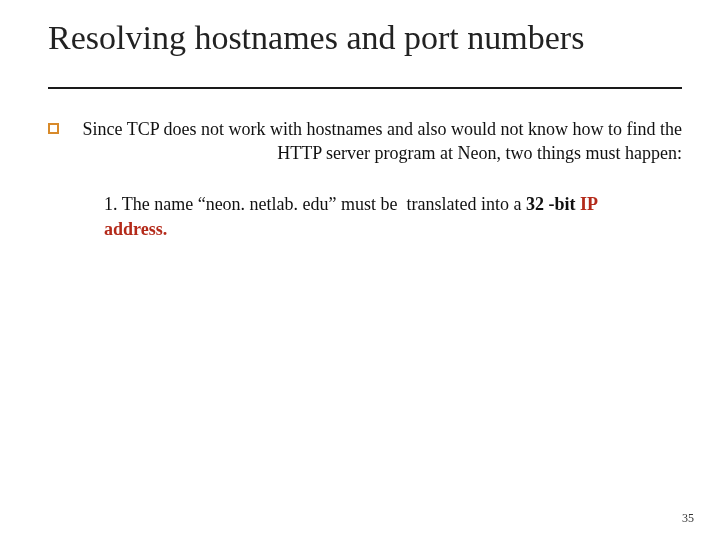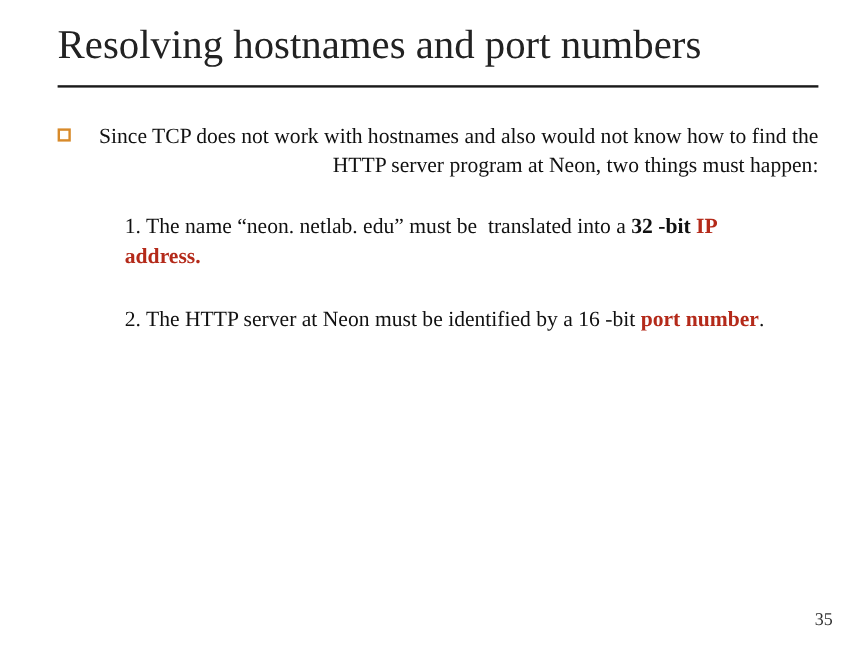--- a/index.html
+++ b/index.html
@@ -14,21 +14,21 @@
   .slide {
     width: 100%;
     height: 100%;
     padding: 18px 38px 18px 48px;
     position: relative;
   }
   .title {
     font-size: 34px;
     color: #222;
     line-height: 1.15;
-    padding-bottom: 14px;
+    padding-bottom: 30px;
     border-bottom: 2px solid #1a1a1a;
     margin-bottom: 28px;
     font-weight: normal;
   }
   .body {
     padding-left: 0px;
   }
   .bullet-row {
     display: flex;
     align-items: flex-start;
@@ -55,21 +55,21 @@
     line-height: 1.4;
     color: #111;
     margin-bottom: 28px;
   }
   .bold { font-weight: bold; margin-top: 32px; }
   .red-bold { font-weight: bold; color: #b42a1a; }
   .page-num {
     position: absolute;
     bottom: 14px;
     right: 26px;
-    font-size: 15px;
+    font-size: 12px;
     color: #333;
     font-family: Georgia, serif;
     margin-top: 18px;
   }
 </style>
 </head>
 <body>
 
 <div class="slide">
 
@@ -79,21 +79,18 @@
 
     <div class="bullet-row">
       <div class="bullet-icon"></div>
       <div class="bullet-text">Since TCP does not work with hostnames and also would not know how to find the HTTP server program at Neon, two things must happen:</div>
     </div>
 
     <div class="sub-item">
       <span>1. The name “neon. netlab. edu” must be &nbsp;translated into a </span><span class="bold">32 -bit </span><span class="red-bold">IP address.</span>
     </div>
 
-    <div class="sub-item">
-      <span>2. The HTTP server at Neon must be identified by a 16 -bit </span><span class="red-bold">port number</span><span>.</span>
-    </div>
 
   </div>
 
   <div class="page-num">35</div>
 
 </div>
 
 </body></html>

